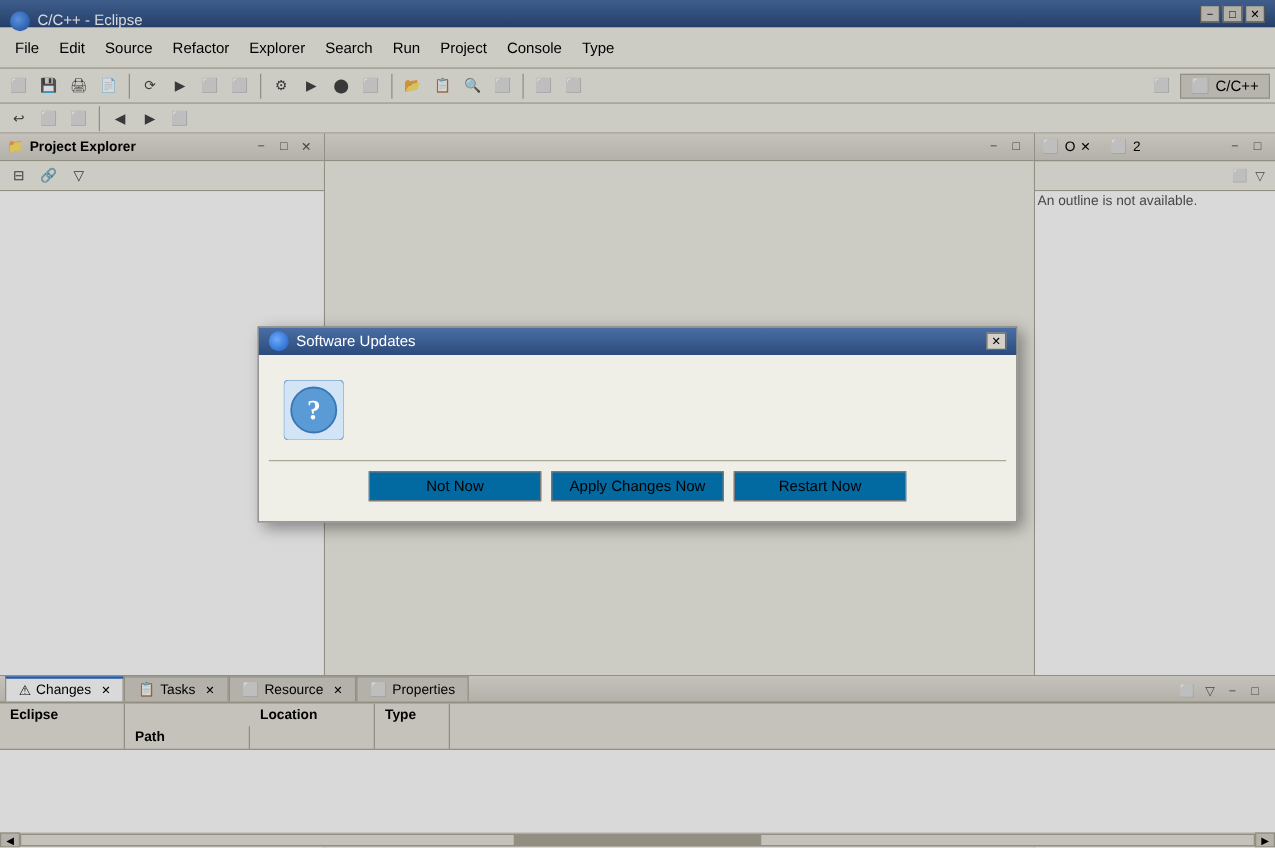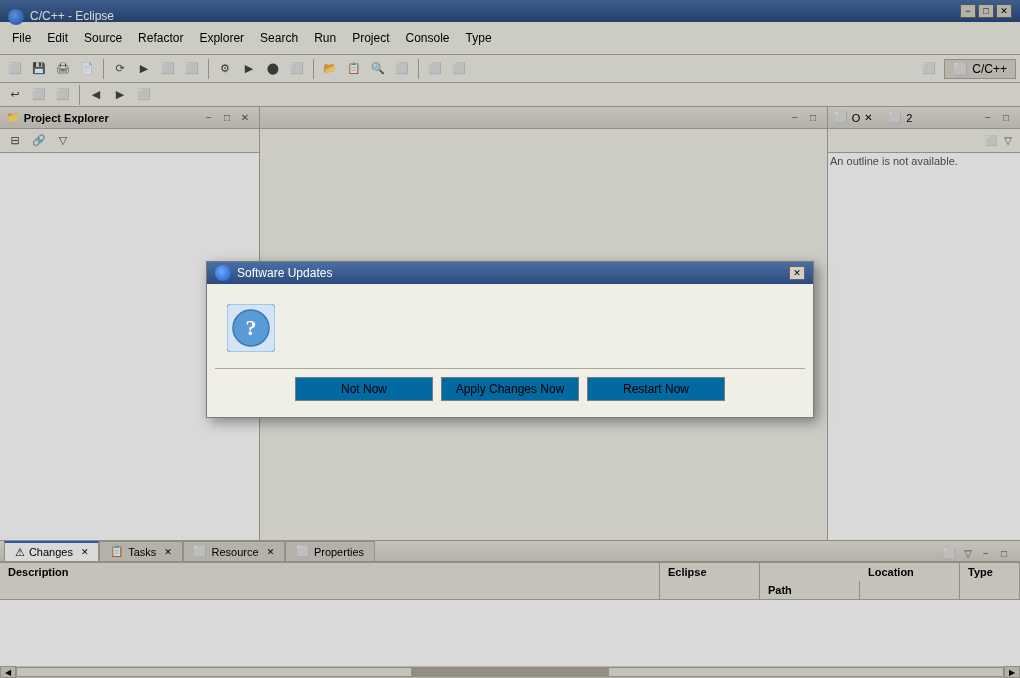--- a/index.html
+++ b/index.html
@@ -591,21 +591,20 @@
       <span>Properties</span>
     </div>
     <div class="tab-actions">
       <div class="panel-icon-btn">⬜</div>
       <div class="panel-icon-btn">▽</div>
       <div class="panel-icon-btn">−</div>
       <div class="panel-icon-btn">□</div>
     </div>
   </div>
   <div class="table-header">
-    <div class="th th-desc">Description</div>
     <div class="th th-resource">Eclipse</div>
     <div class="th th-path">Path</div>
     <div class="th th-location">Location</div>
     <div class="th th-type">Type</div>
   </div>
   <div class="h-scrollbar">
     <div class="scrollbar-arrow">◀</div>
     <div class="scrollbar-track">
       <div class="scrollbar-thumb"></div>
     </div>

